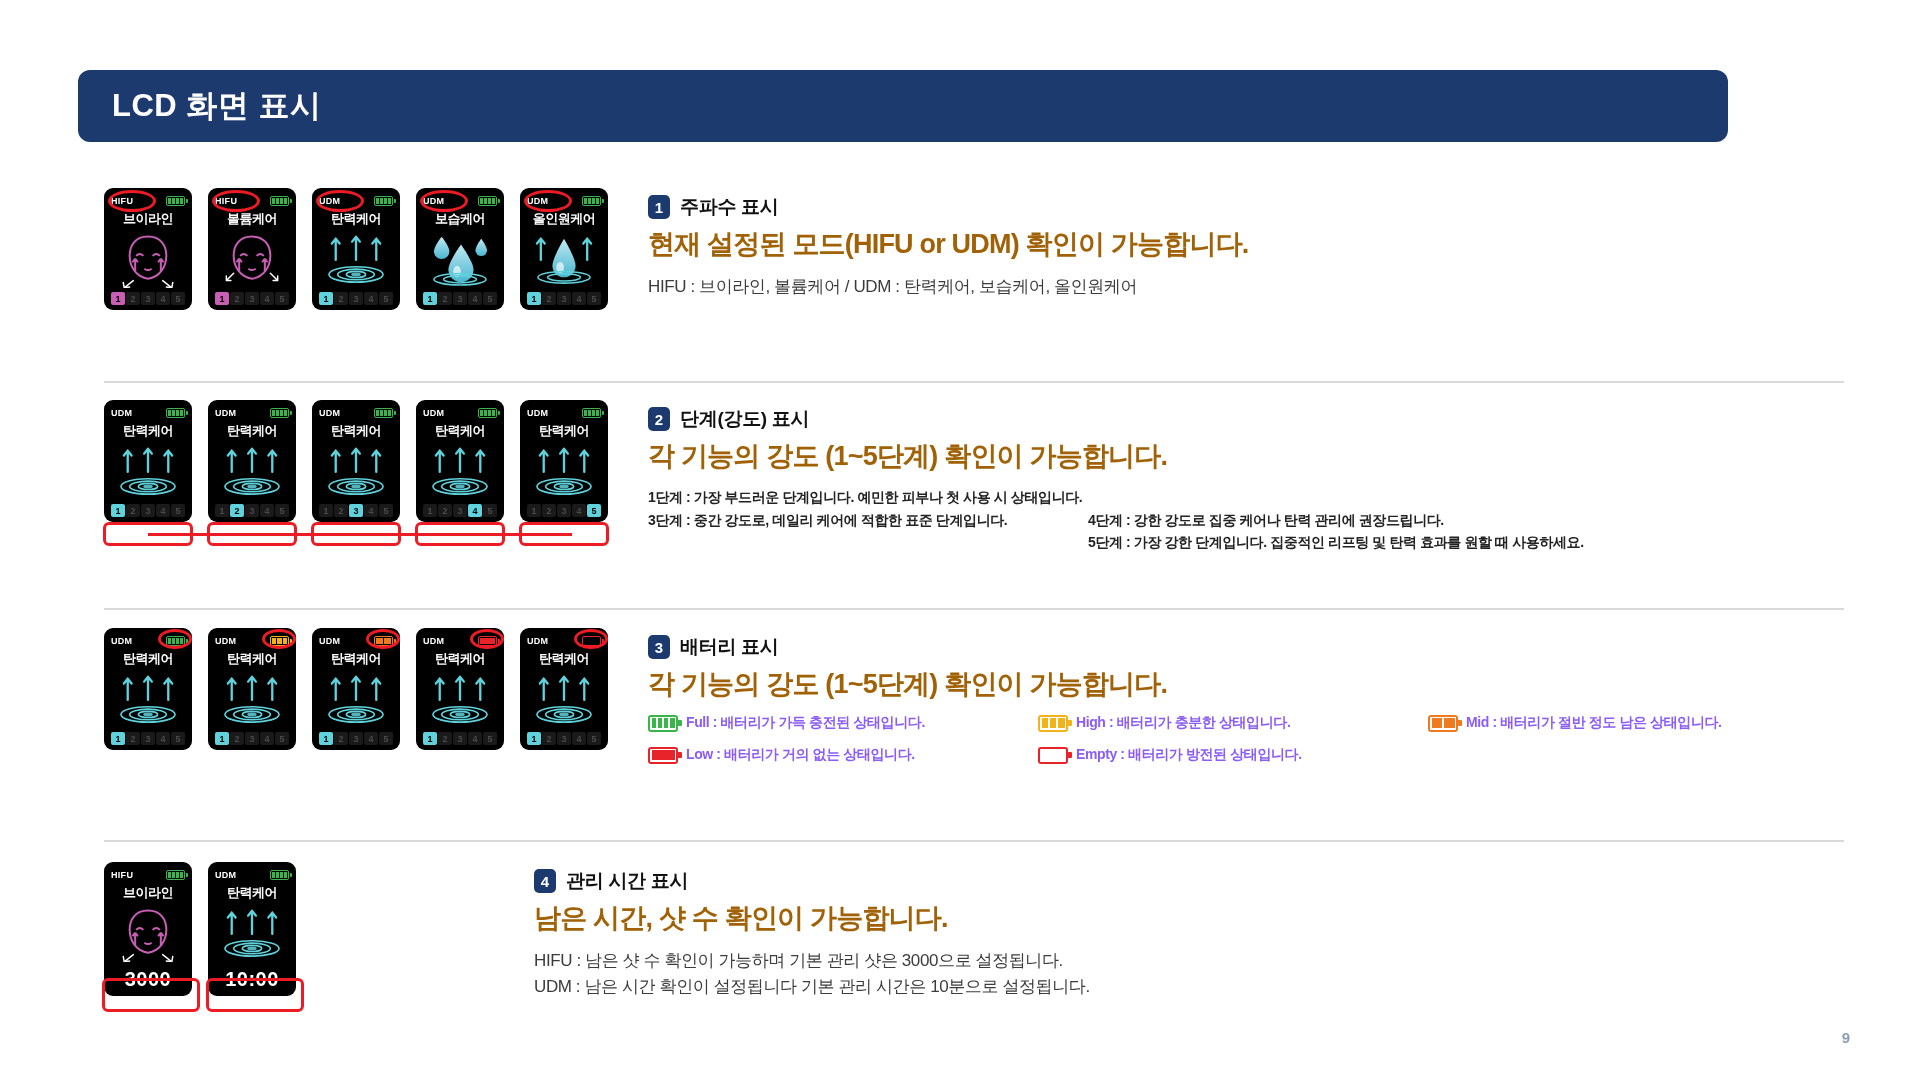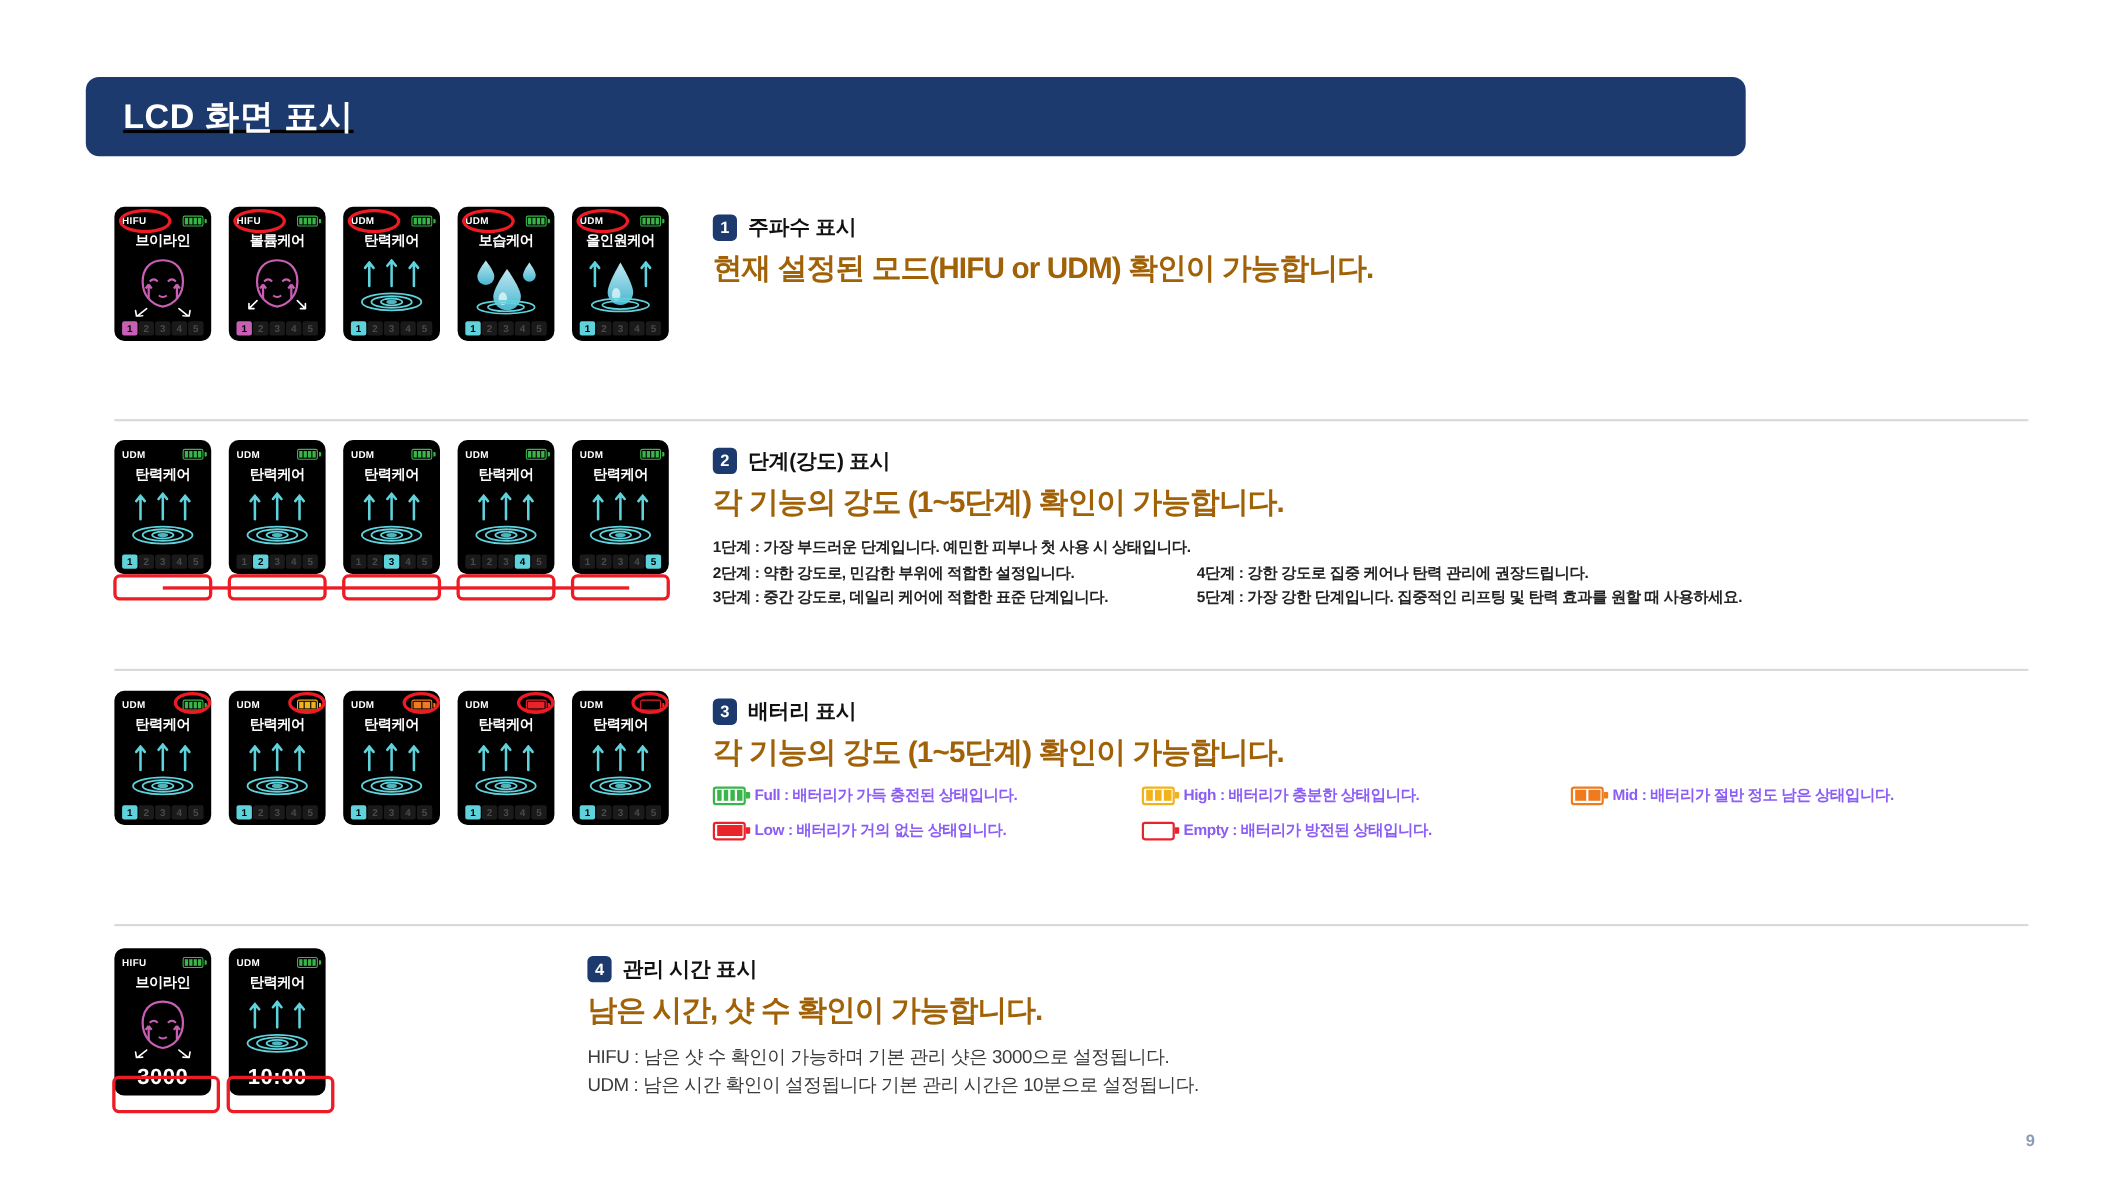--- a/index.html
+++ b/index.html
@@ -9,24 +9,24 @@
     background: #ffffff;
     font-family: "Liberation Sans", "DejaVu Sans", sans-serif;
     overflow: hidden;
   }
   .page { position: relative; width: 1920px; height: 1080px; }
 
   
   .header-bar {
     position: absolute;
     left: 78px; top: 70px;
-    width: 1509px; height: 72px;
+    width: 1650px; height: 72px;
     background: #1d3a6e;
     border-radius: 12px;
-    display: flex; align-items: center; text-decoration: underline;
+    display: flex; align-items: center;
   }
   .header-title {
     color: #ffffff;
     font-size: 31px;
     font-weight: bold;
     letter-spacing: 0.5px;
     margin-left: 34px;
   }
 
   
@@ -490,20 +490,21 @@
         <div class="hl-oval" style="left: 212px; top: 2px; width: 48px; height: 22px;"></div>
         <div class="hl-oval" style="left: 316px; top: 2px; width: 48px; height: 22px;"></div>
         <div class="hl-oval" style="left: 420px; top: 2px; width: 48px; height: 22px;"></div>
       </div>
     <div class="text-col">
       <div class="head-row">
         <div class="num-badge">1</div>
         <div class="head-title">주파수 표시</div>
       </div>
       <div class="head-sub">현재 설정된 모드(HIFU or UDM) 확인이 가능합니다.</div>
+      <div class="body-line">HIFU : 브이라인, 볼륨케어 / UDM : 탄력케어, 보습케어, 올인원케어</div>
     </div>
   </div>
 
   <div class="section sec2">
     <div class="devices" id="dev-2">
         <div class="lcd">
     <div class="lcd-top">
       <span class="mode-tag">UDM</span>
       <span class="bat full">
               <i></i>
@@ -686,21 +687,20 @@
       </div>
     <div class="text-col">
       <div class="head-row">
         <div class="num-badge">2</div>
         <div class="head-title">단계(강도) 표시</div>
       </div>
       <div class="head-sub">각 기능의 강도 (1~5단계) 확인이 가능합니다.</div>
       <div class="two-col">
         <div class="colA" id="s2-left">
             <div class="small-line" style="width: 940px;">1단계 : 가장 부드러운 단계입니다. 예민한 피부나 첫 사용 시 상태입니다.</div>
-            <div class="small-line">2단계 : 약한 강도로, 민감한 부위에 적합한 설정입니다.</div>
             <div class="small-line">3단계 : 중간 강도로, 데일리 케어에 적합한 표준 단계입니다.</div>
           </div>
         <div class="colB" id="s2-right">
             <div class="small-line">&nbsp;</div>
             <div class="small-line">4단계 : 강한 강도로 집중 케어나 탄력 관리에 권장드립니다.</div>
             <div class="small-line">5단계 : 가장 강한 단계입니다. 집중적인 리프팅 및 탄력 효과를 원할 때 사용하세요.</div>
           </div>
       </div>
     </div>
   </div>

